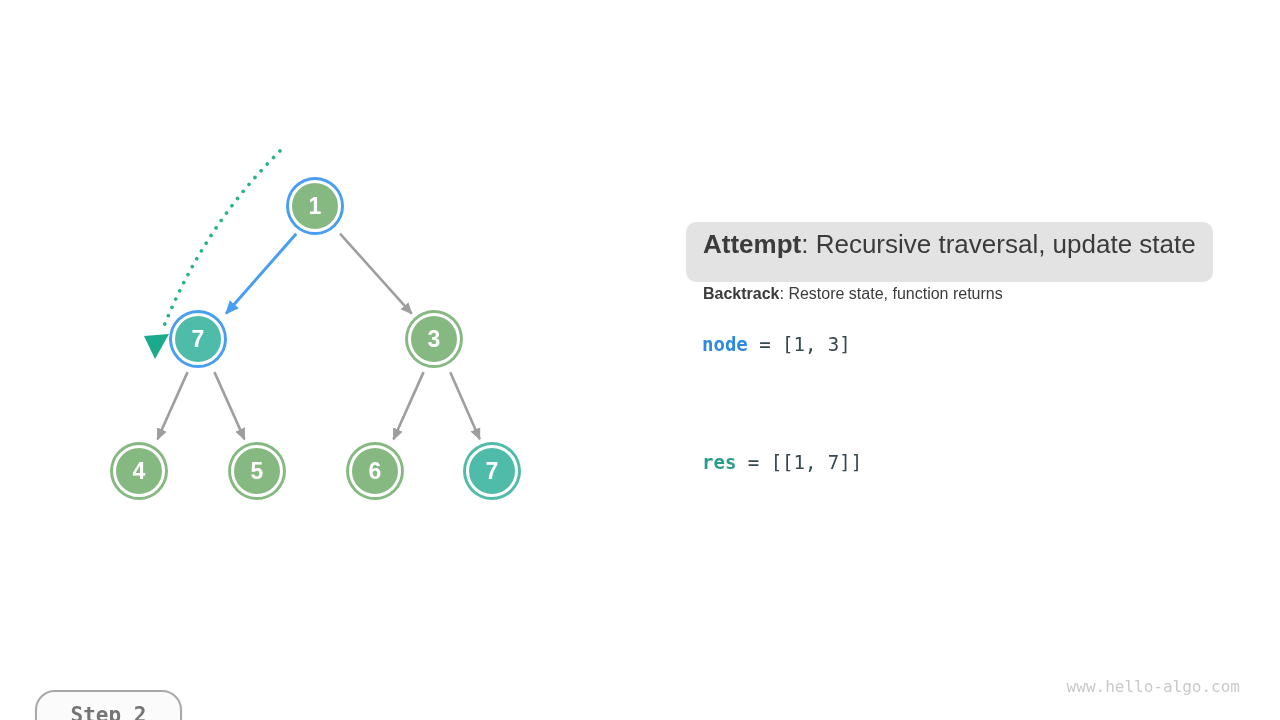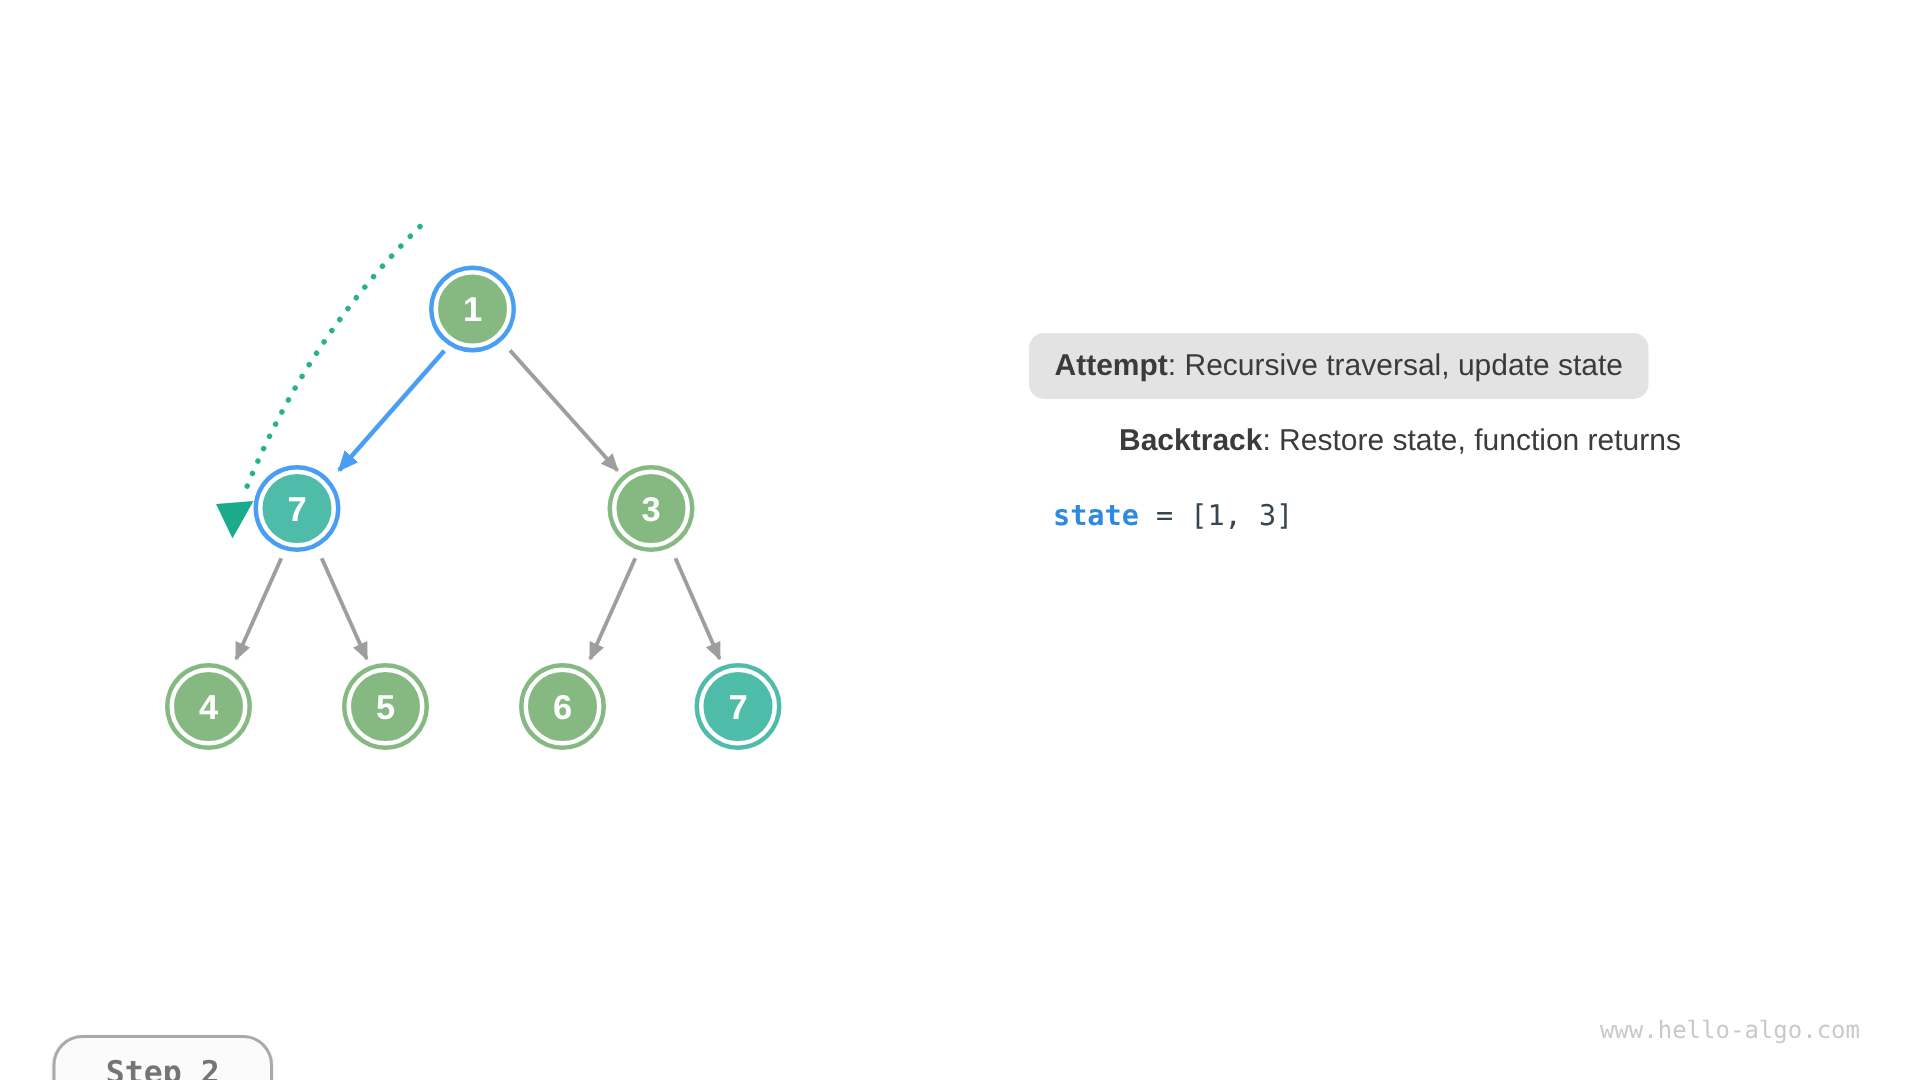--- a/index.html
+++ b/index.html
@@ -21,32 +21,31 @@
     display: flex; align-items: center; justify-content: center;
     color: #ffffff;
     font-weight: bold;
     font-size: 23px;
     font-family: "Liberation Sans", sans-serif;
   }
 
   
   .callout {
     position: absolute;
-    height: 44px; line-height: 44px;
+    height: 60px; line-height: 44px;
     padding: 0 17px;
     border-radius: 10px;
-    font-size: 20px;
+    font-size: 26px;
     white-space: nowrap;
   }
   .plain-line {
     position: absolute;
     height: 44px; line-height: 44px;
-    font-size: 20px;
+    font-size: 16px;
     white-space: nowrap;
-    margin-left: 43px;
   }
   .b { font-weight: bold; }
   .code-line {
     position: absolute;
     height: 30px; line-height: 30px;
     font-family: "DejaVu Sans Mono", monospace;
     font-size: 19px;
     white-space: nowrap;
   }
   .code-line .var { font-weight: bold; }
@@ -111,24 +110,27 @@
 
   <div class="callout" style="left: 686px; top: 222px; background: rgb(227, 227, 227); color: rgb(59, 59, 59);">
     <span class="b">Attempt</span><span>: Recursive traversal, update state</span>
   </div>
 
   <div class="plain-line" style="left: 703px; top: 272px; color: rgb(59, 59, 59);">
     <span class="b">Backtrack</span><span>: Restore state, function returns</span>
   </div>
 
   <div class="code-line" style="left: 702px; top: 329px; color: rgb(55, 71, 79);">
-    <span class="var" id="path-var" style="color: rgb(45, 138, 224);">state</span><span> = [1, 3]</span>
+    <span class="var" id="path-var" style="color: rgb(45, 138, 224);">node</span><span> = [1, 3]</span>
   </div>
 
 
+  <div class="code-line" style="left: 702px; top: 447px; color: rgb(55, 71, 79);">
+    <span class="var" id="res-var" style="color: rgb(42, 156, 140);">res</span><span> = [[1, 7]]</span>
+  </div>
 
   <div class="step-badge" style="color: rgb(117, 117, 117);">
     <span>Step 2</span>
   </div>
 
   <div class="watermark" style="color: rgb(201, 201, 201);">www.hello-algo.com</div>
 
 </div>
 
 </body></html>

